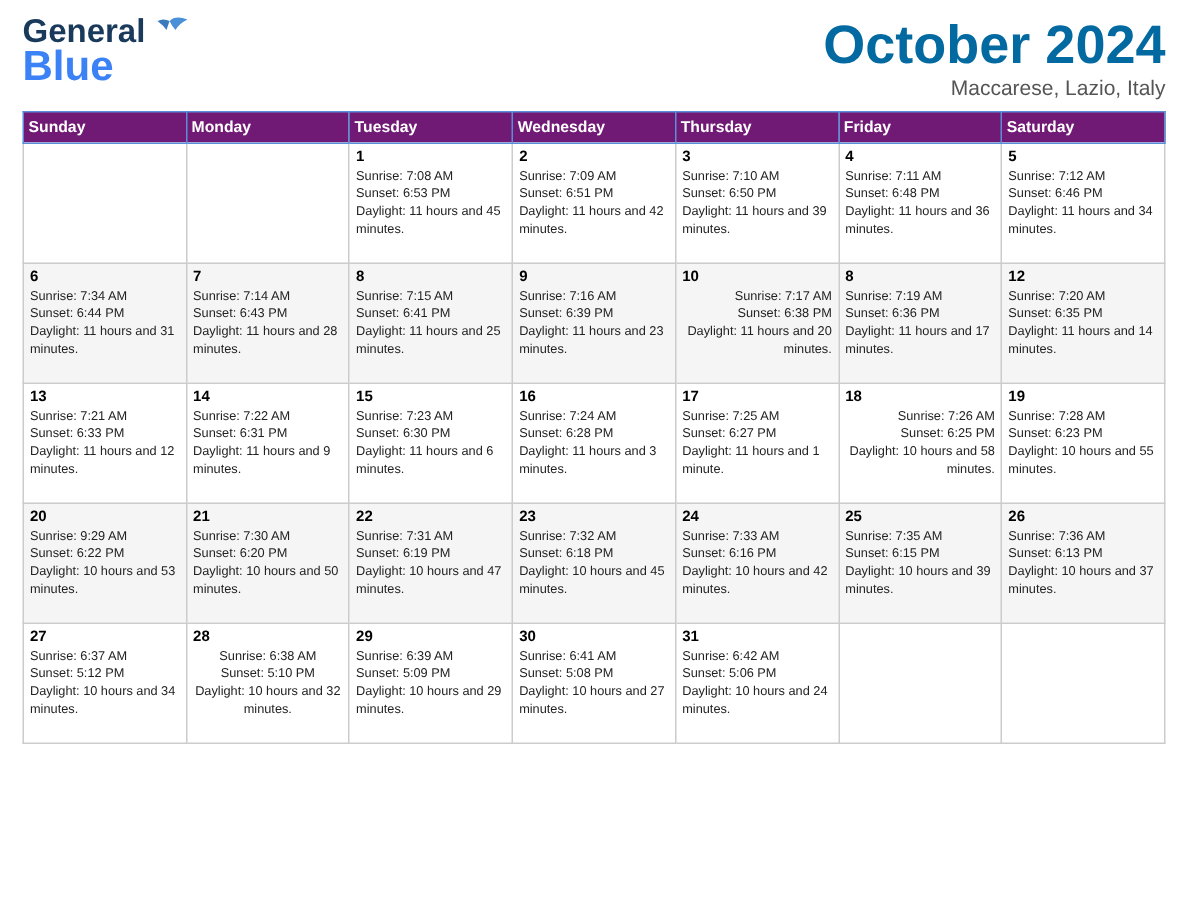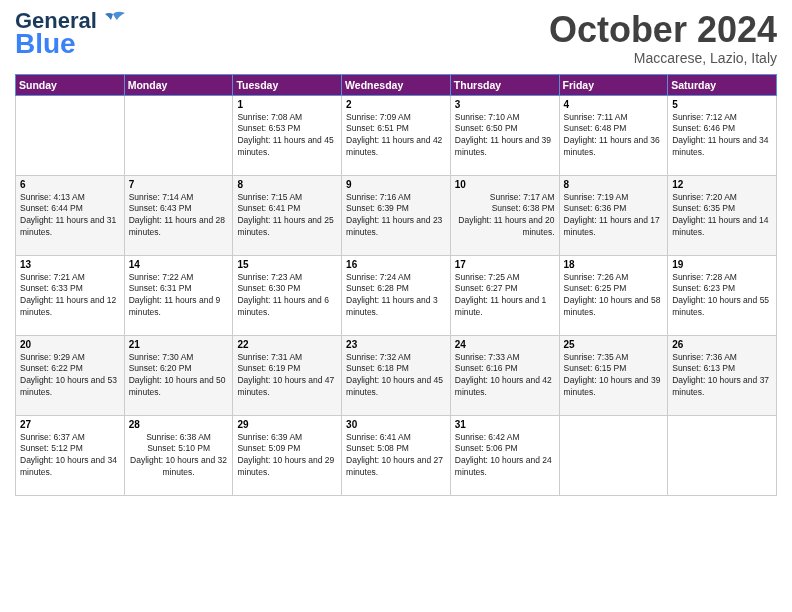--- a/index.html
+++ b/index.html
@@ -27,21 +27,21 @@
       display: flex;
       flex-direction: column;
       align-items: flex-start;
     }
     .title-area {
       text-align: right;
     }
     .month-title {
       font-size: 36px;
       font-weight: bold;
-      color: #404040;
+      color: #0369a1;
       line-height: 1.1;
     }
     .location {
       font-size: 14px;
       color: #555;
     }
     .calendar {
       width: 100%;
       border-collapse: collapse;
       flex: 1;
@@ -148,21 +148,21 @@
           <td>
             <span class="day-num">5</span>
             <div class="day-info" style="white-space: pre-line;">Sunrise: 7:12 AM
 Sunset: 6:46 PM
 Daylight: 11 hours and 34 minutes.</div>
           </td>
         </tr>
         <tr>
           <td>
             <span class="day-num">6</span>
-            <div class="day-info" style="white-space: pre-line;">Sunrise: 4:13 AM
+            <div class="day-info" style="white-space: pre-line;">Sunrise: 7:34 AM
 Sunset: 6:44 PM
 Daylight: 11 hours and 31 minutes.</div>
           </td>
           <td>
             <span class="day-num">7</span>
             <div class="day-info" style="white-space: pre-line;">Sunrise: 7:14 AM
 Sunset: 6:43 PM
 Daylight: 11 hours and 28 minutes.</div>
           </td>
           <td>
@@ -222,21 +222,21 @@
 Daylight: 11 hours and 3 minutes.</div>
           </td>
           <td>
             <span class="day-num">17</span>
             <div class="day-info" style="white-space: pre-line;">Sunrise: 7:25 AM
 Sunset: 6:27 PM
 Daylight: 11 hours and 1 minute.</div>
           </td>
           <td>
             <span class="day-num">18</span>
-            <div class="day-info" style="white-space: pre-line;">Sunrise: 7:26 AM
+            <div class="day-info" style="white-space: pre-line; text-align: right;">Sunrise: 7:26 AM
 Sunset: 6:25 PM
 Daylight: 10 hours and 58 minutes.</div>
           </td>
           <td>
             <span class="day-num">19</span>
             <div class="day-info" style="white-space: pre-line;">Sunrise: 7:28 AM
 Sunset: 6:23 PM
 Daylight: 10 hours and 55 minutes.</div>
           </td>
         </tr>

